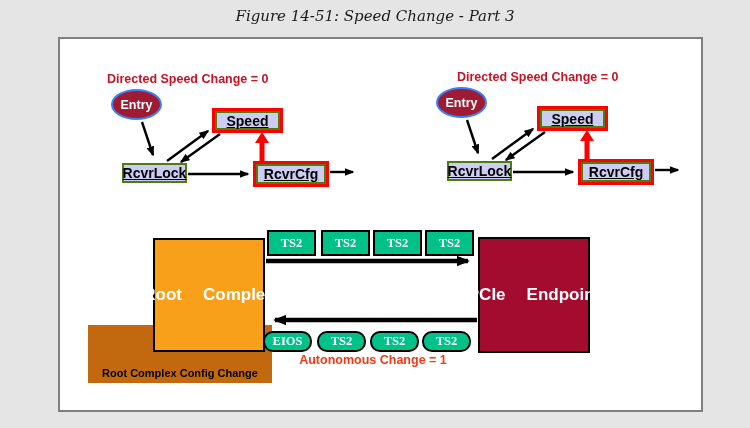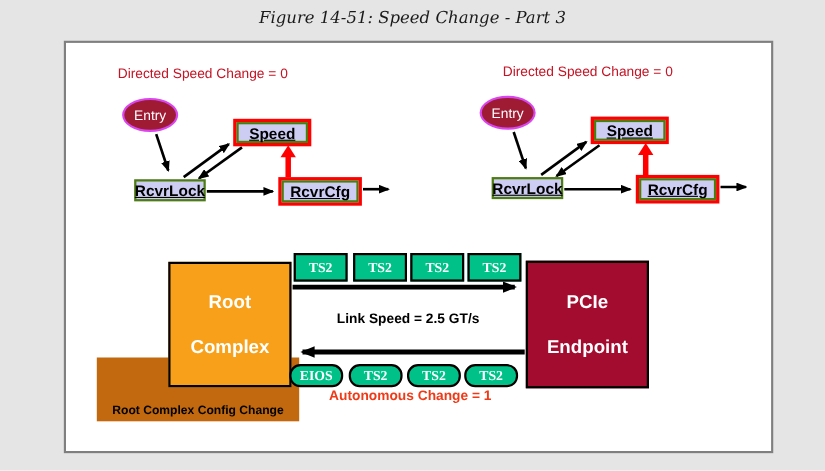--- a/index.html
+++ b/index.html
@@ -10,48 +10,48 @@
                font-family:"DejaVu Serif", serif; font-style:italic; font-size:15px; color:#1a1a1a; }
 
   .fig-border { position:absolute; left:58px; top:37px; width:641px; height:371px;
                 border:2px solid #7f7f7f; background:#ffffff; }
 
   
   .sd { position:absolute; width:310px; height:150px; }
   #sd1 { left:60px; top:50px; }
   #sd2 { left:385px; top:48px; }
   .sd-arrows { position:absolute; left:0; top:0; z-index:1; pointer-events:none; }
-  .sd-caption { position:absolute; top:10px; font-weight:normal; font-size:12.5px;
+  .sd-caption { position:absolute; top:22px; font-weight:bold; font-size:12.5px;
                 color:#C41425; white-space:nowrap; z-index:2; }
   #sd1 .sd-caption { left:47px; }
   #sd2 .sd-caption { left:72px; }
   .entry { position:absolute; left:51px; top:39px; width:47px; height:27px;
-           background:#9E1B33; border:2px solid #d946ef; border-radius:50%;
-           color:#fff; font-weight:normal; font-size:12.5px;
+           background:#9E1B33; border:2px solid #3b82f6; border-radius:50%;
+           color:#fff; font-weight:bold; font-size:12.5px;
            display:flex; align-items:center; justify-content:center; z-index:2; }
   .state { position:absolute; background:#CDCDF4; border:2px solid #4d7c0f; color:#000;
            font-weight:bold; font-size:14px; display:flex; align-items:center;
            justify-content:center; z-index:2; white-space:nowrap;text-decoration:underline; }
   .red-ring { box-shadow:0 0 0 3px #FF0000; }
   .speed    { left:155px; top:61px;  width:61px; height:15px; }
   .rcvrlock { left:62px;  top:113px; width:61px; height:16px; }
   .rcvrcfg  { left:196px; top:114px; width:66px; height:16px; }
 
   
   .link-arrows { position:absolute; left:0; top:0; z-index:3; pointer-events:none; }
   .cfgbox   { position:absolute; left:88px; top:325px; width:184px; height:58px;
               background:#C2690F; z-index:1; }
   .cfgtitle { position:absolute; left:88px; top:367px; width:184px; text-align:center;
               font-size:11px; font-weight:bold; color:#000; z-index:4; }
   .cfgstrip { position:absolute; left:85px; top:382px; width:196px; height:13px;
               background:#A4570B; color:#fff; font-size:9.5px; font-weight:bold;
               display:flex; align-items:center; justify-content:center;
               white-space:nowrap; z-index:4; }
   .bignode  { position:absolute; border:2px solid #000; color:#fff; font-weight:bold;
-              font-size:17px; display:flex; flex-direction:column; align-items:center;
+              font-size:17px; display:flex; flex-direction:row; align-items:center;
               justify-content:center; gap:21px; text-align:center; z-index:2; }
   .rc { left:153px; top:238px; width:108px; height:110px; background:#F9A01B; }
   .ep { left:478px; top:237px; width:108px; height:112px; background:#A30C2E; }
   .ts { position:absolute; background:#00C289; border:2px solid #000; color:#fff;
         font-weight:bold; font-size:12.5px; display:flex; align-items:center;
         justify-content:center; z-index:4;font-family:Liberation Serif, serif; }
   .ts.top { top:230px; width:45px; height:22px; }
   .ts.bot { top:331px; width:45px; height:17px;border-radius:10px; }
   .t1 { left:267px; } .t2 { left:321px; } .t3 { left:373px; } .t4 { left:425px; }
   .b1 { left:263px; } .b2 { left:317px; } .b3 { left:370px; } .b4 { left:422px; }
@@ -138,16 +138,15 @@
   <div class="ts top t1">TS2</div>
   <div class="ts top t2">TS2</div>
   <div class="ts top t3">TS2</div>
   <div class="ts top t4">TS2</div>
 
   <div class="ts bot b1">EIOS</div>
   <div class="ts bot b2">TS2</div>
   <div class="ts bot b3">TS2</div>
   <div class="ts bot b4">TS2</div>
 
-  <div class="linkspeed">Link Speed = 2.5 GT/s</div>
   <div class="autonomous">Autonomous Change = 1</div>
 
 </div>
 
 </body></html>

